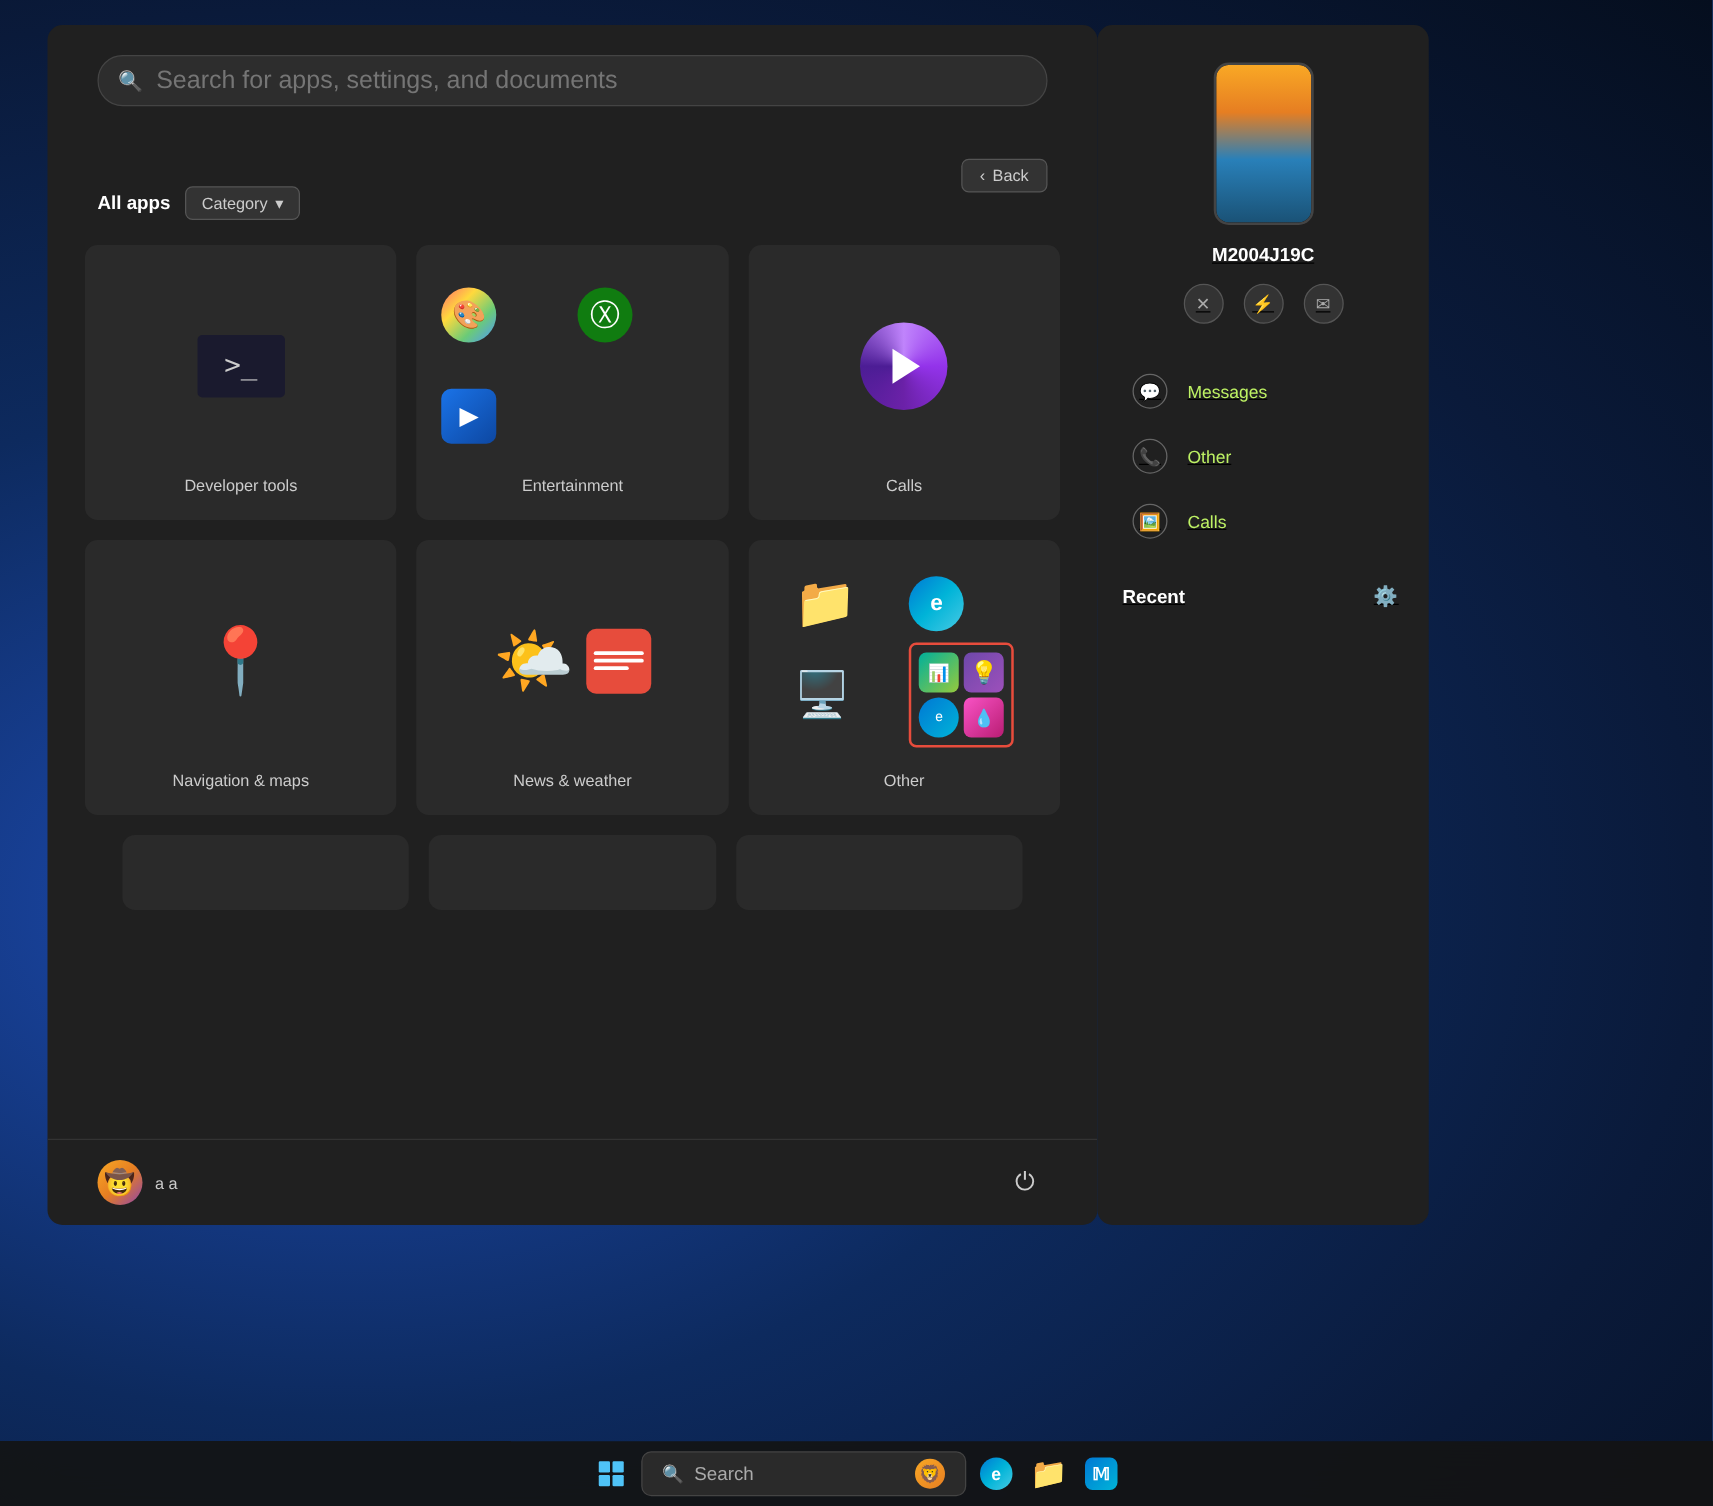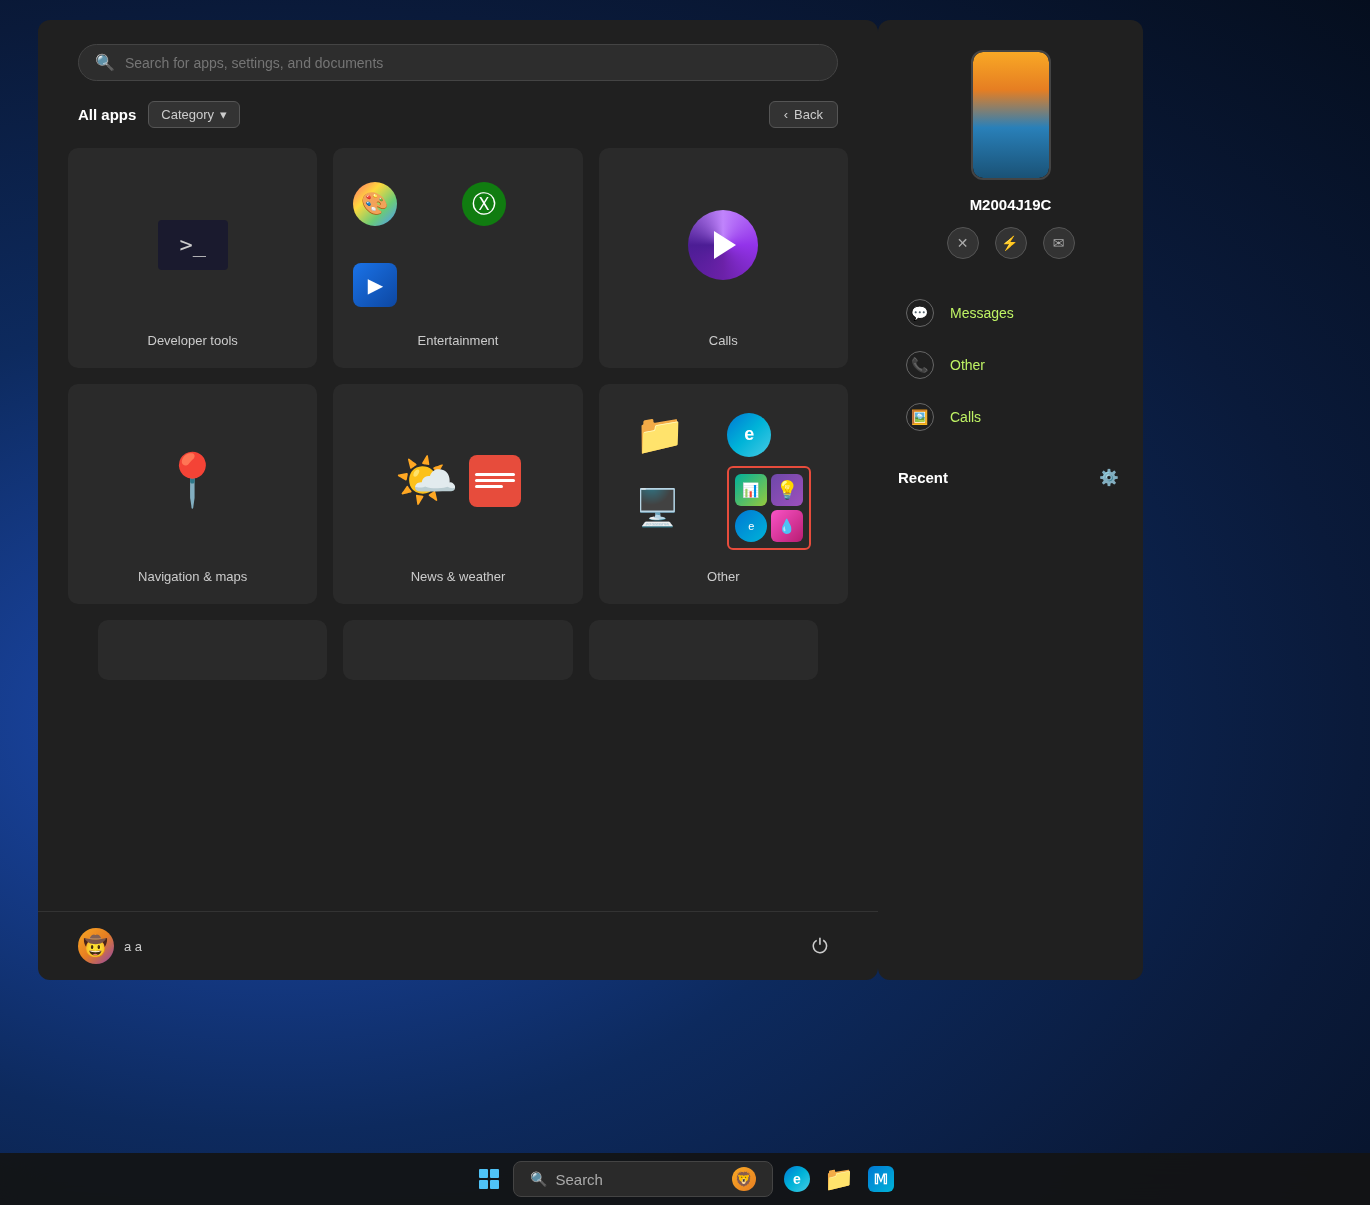--- a/index.html
+++ b/index.html
@@ -42,20 +42,21 @@
       top: 20px;
       width: 265px;
       height: 960px;
       background: #202020;
       border-radius: 12px;
       z-index: 10;
       display: flex;
       flex-direction: column;
       align-items: center;
       padding: 30px 20px;
+      text-decoration: underline;
     }
 
     
     .search-bar {
       margin: 24px 40px 20px;
       display: flex;
       align-items: center;
       background: #2d2d2d;
       border: 1px solid #444;
       border-radius: 20px;
@@ -64,36 +65,37 @@
     }
     .search-bar .search-icon-inner {
       color: #7ecfff;
       font-size: 16px;
     }
     .search-bar input {
       background: transparent;
       border: none;
       outline: none;
       color: #999;
-      font-size: 14px;
+      font-size: 20px;
       width: 100%;
     }
 
     
     .apps-header {
       display: flex;
       align-items: center;
       justify-content: space-between;
       padding: 0 40px;
       margin-bottom: 20px;
     }
     .apps-header-left {
       display: flex;
       align-items: center;
       gap: 12px;
+      margin-top: 44px;
     }
     .all-apps-label {
       color: #fff;
       font-weight: 600;
       font-size: 15px;
     }
     .category-btn {
       display: flex;
       align-items: flex-start;
       gap: 6px;

